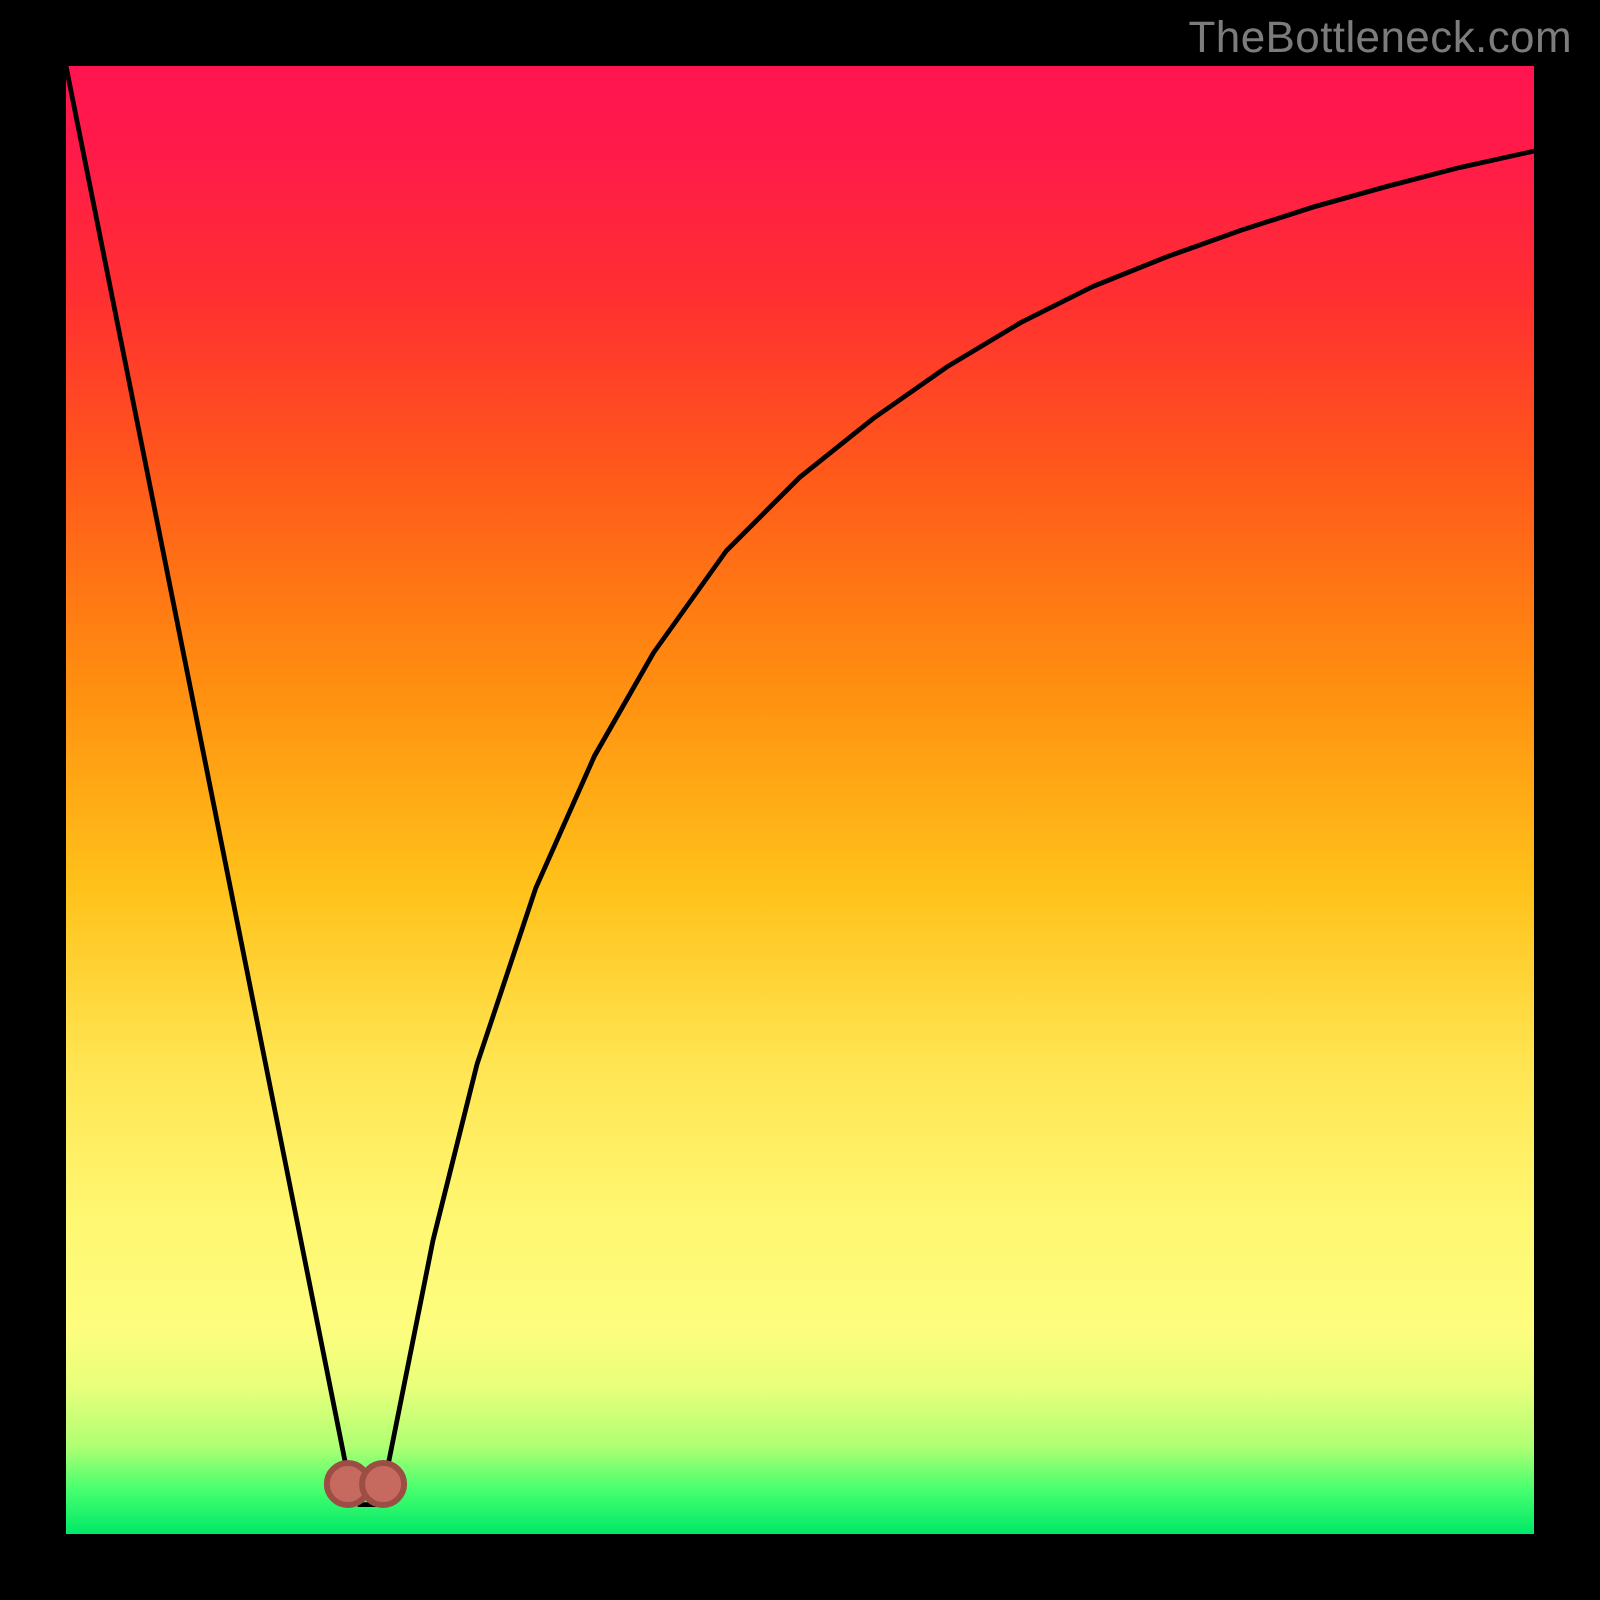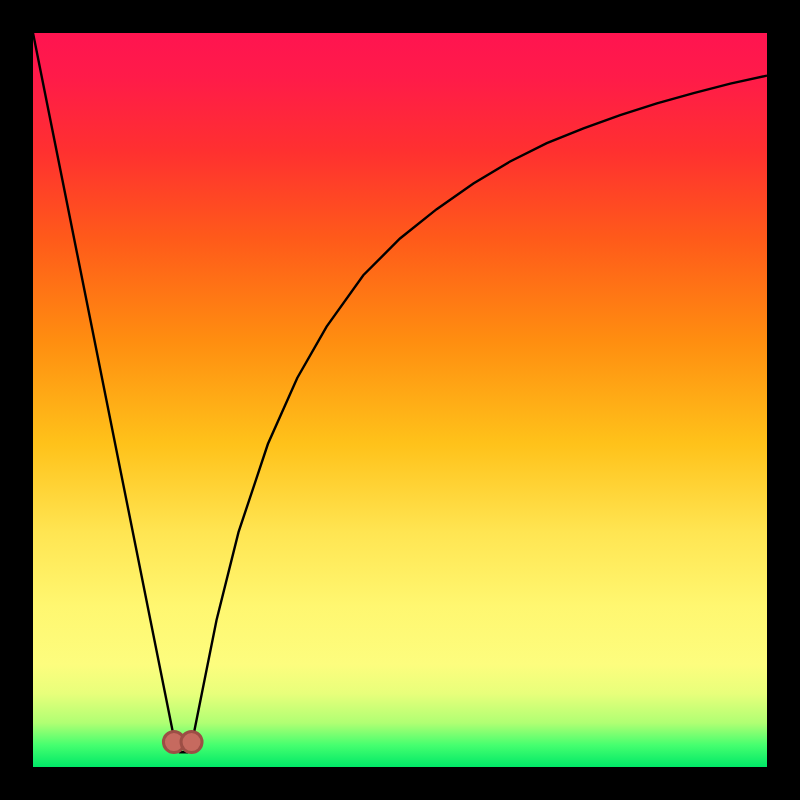--- a/index.html
+++ b/index.html
@@ -75,13 +75,14 @@
   <div class="plot-area">
     <div class="gradient"></div>
 
     <svg class="curve-svg" viewBox="0 0 734 734" preserveAspectRatio="none">
       <path id="curve-path" fill="none" stroke-width="2.4" stroke="#000000" d="M0.00 0.00 L14.68 73.40 L29.36 146.80 L44.04 220.20 L58.72 293.60 L73.40 367.00 L88.08 440.40 L102.76 513.80 L117.44 587.20 L132.12 660.60 L139.46 697.30 L146.80 719.32 L154.14 719.32 L161.48 697.30 L168.82 660.60 L183.50 587.20 L205.52 499.12 L234.88 411.04 L264.24 344.98 L293.60 293.60 L330.30 242.22 L367.00 205.52 L403.70 176.16 L440.40 150.47 L477.10 128.45 L513.80 110.10 L550.50 95.42 L587.20 82.21 L623.90 70.46 L660.60 60.19 L697.30 50.65 L734.00 42.57 "></path>
       <circle id="marker-0" r="10.5" stroke-width="3" fill="#c66a5f" cx="140.93" cy="709.04" stroke="#9c4e45"></circle>
       <circle id="marker-1" r="10.5" stroke-width="3" fill="#c66a5f" cx="158.54" cy="709.04" stroke="#9c4e45"></circle>
     </svg>
   </div>
 
+  <div class="watermark">TheBottleneck.com</div>
 </div>
 
 </body></html>

